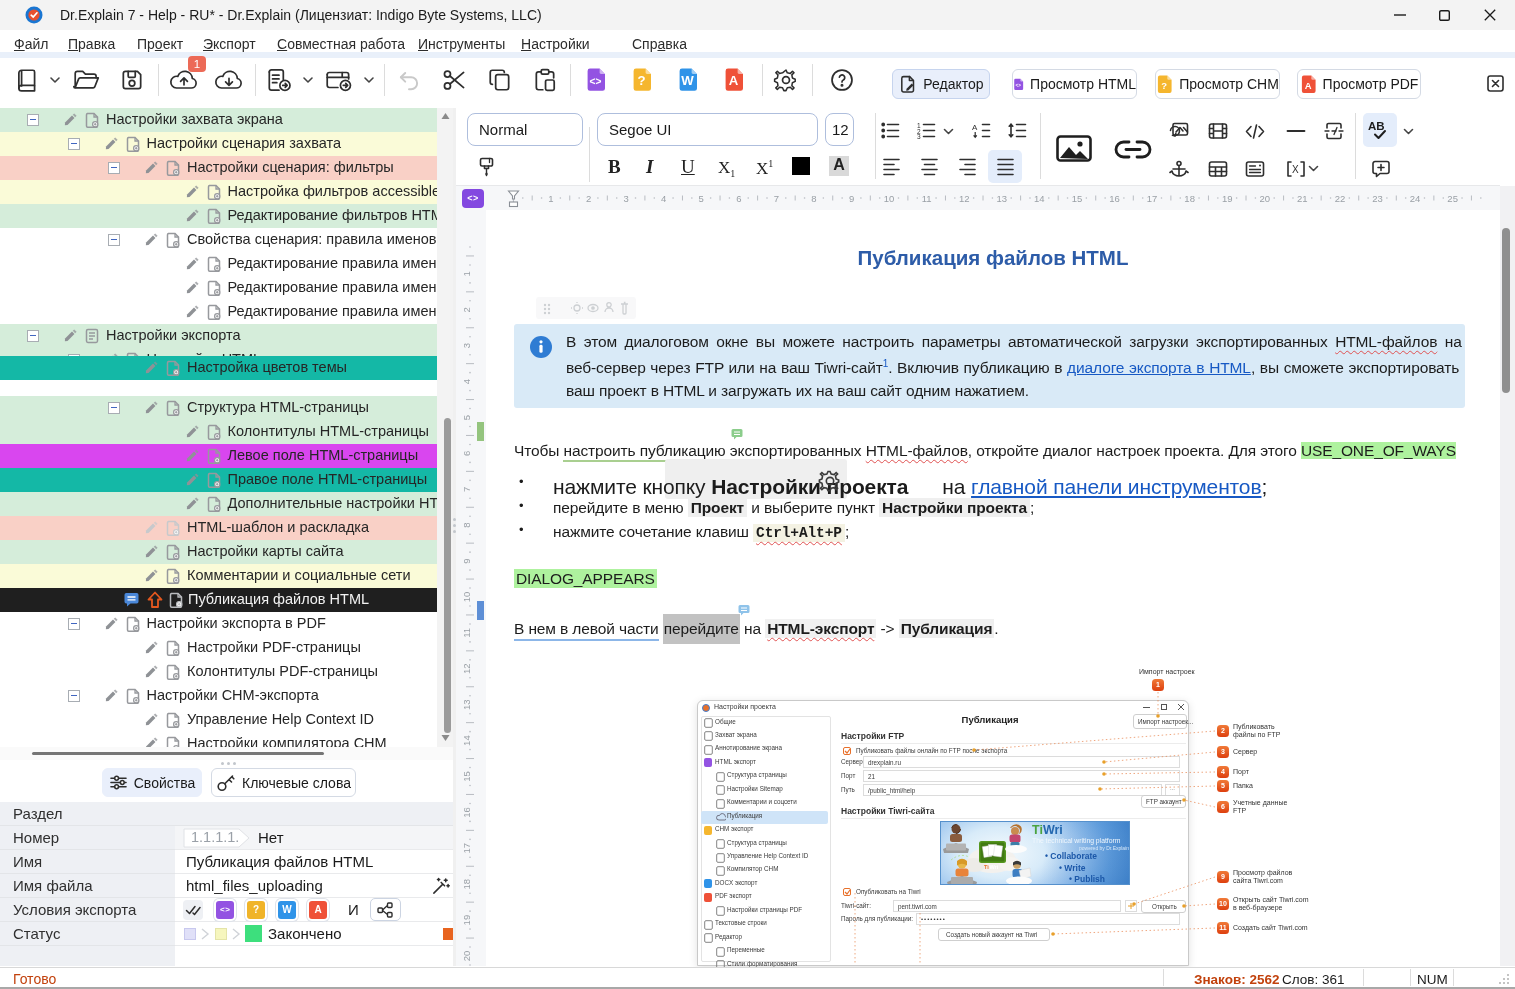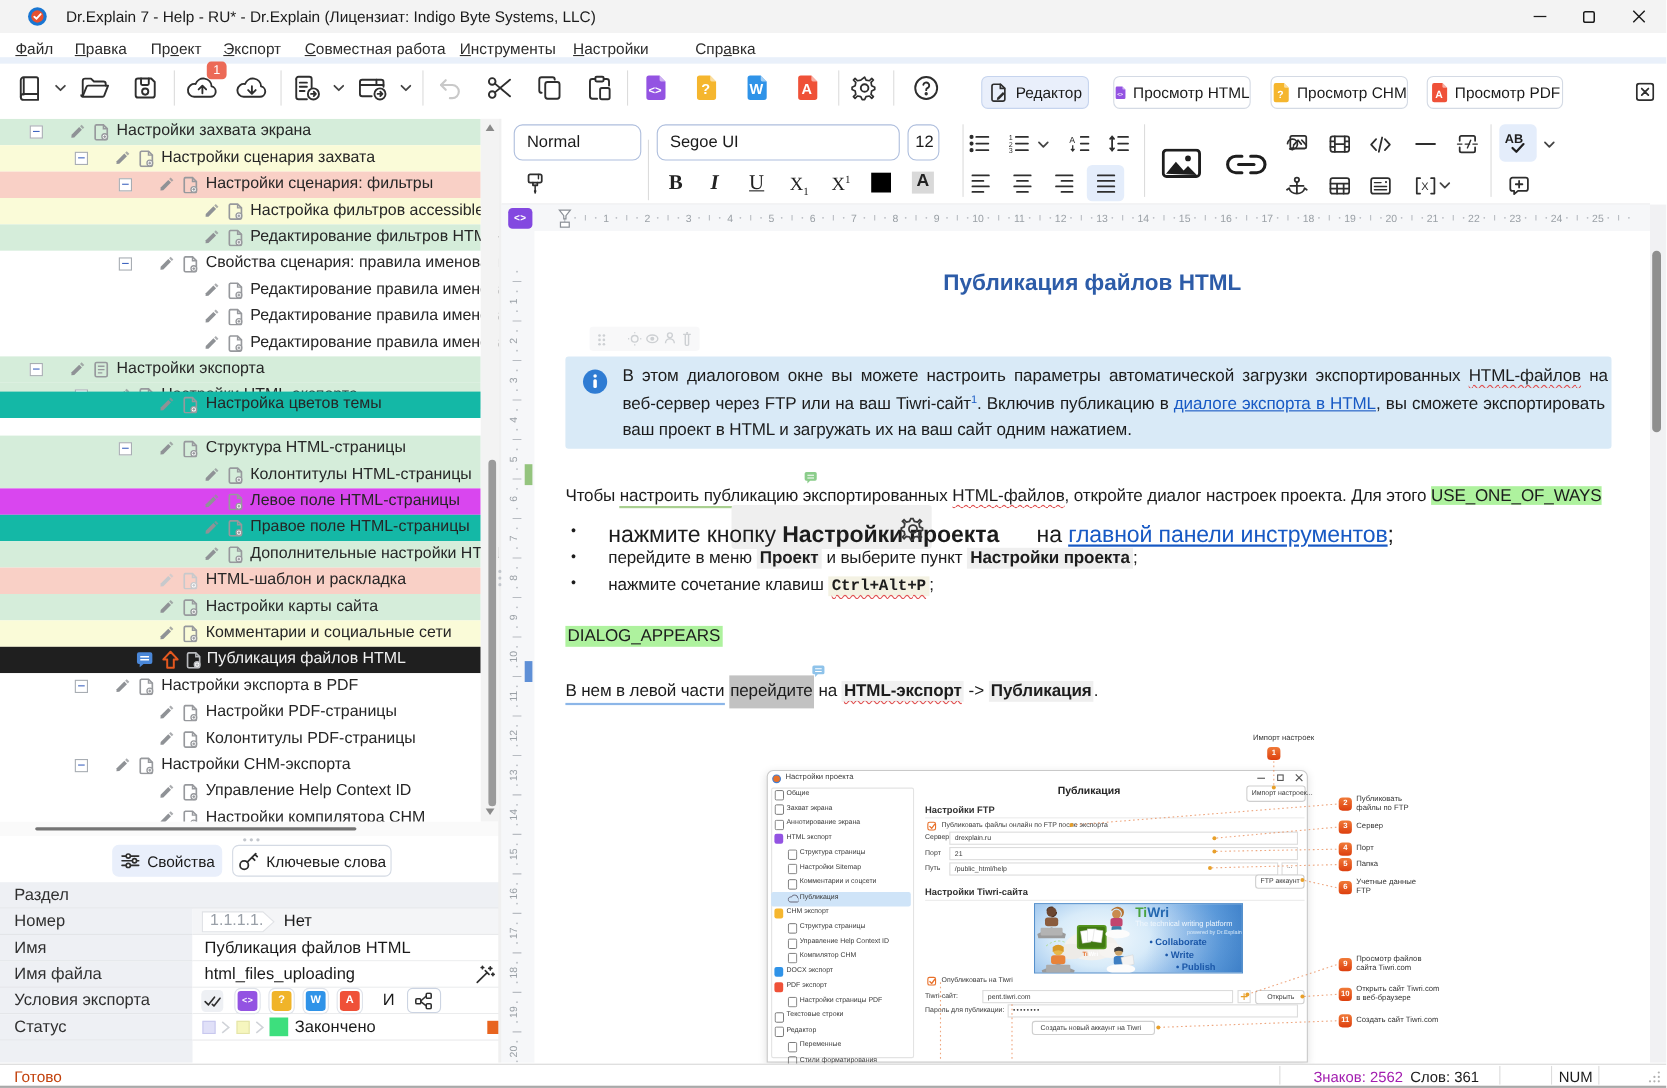--- a/index.html
+++ b/index.html
@@ -1315,21 +1315,21 @@
     <circle cx="363" cy="274" r="1.8" fill="#e8a02a"></circle>
     <circle cx="468" cy="56" r="1.8" fill="#e8a02a"></circle>
   </svg>
 <div class="a" style="left:0;top:967px;width:1515px;height:22px;background:#fff;border-top:1px solid #d8d8d8;"></div>
 <div class="a" style="left:0;top:987px;width:1515px;height:2px;background:#a8a8a8;"></div>
 <div class="a" style="left:13px;top:971px;font-size:14px;color:#c2410c;">Готово</div>
 <div class="sep" style="left:1163px;top:969px;height:17px;"></div>
 <div class="sep" style="left:1363px;top:969px;height:17px;"></div>
 <div class="sep" style="left:1410px;top:969px;height:17px;"></div>
 <div class="sep" style="left:1453px;top:969px;height:17px;"></div>
-<div class="a" style="left:1194px;top:971.5px;font-size:13.5px;color:#a21caf;">Знаков: 2562</div>
+<div class="a" style="left:1194px;top:971.5px;font-size:13.5px;color:#c2410c;font-weight:bold;">Знаков: 2562</div>
 <div class="a" style="left:1282px;top:971.5px;font-size:13.5px;color:#1a1a1a;">Слов: 361</div>
 <div class="a" style="left:1417px;top:971.5px;font-size:13.5px;color:#1a1a1a;">NUM</div>
 <svg class="a" style="left:1497px;top:972px" width="13" height="13" viewBox="0 0 13 13">
     <g fill="#b0b0b0">
 <circle cx="11" cy="3" r="1"></circle>
       <circle cx="7" cy="7" r="1"></circle>
       <circle cx="11" cy="7" r="1"></circle>
       <circle cx="3" cy="11" r="1"></circle>
       <circle cx="7" cy="11" r="1"></circle>
       <circle cx="11" cy="11" r="1"></circle>

